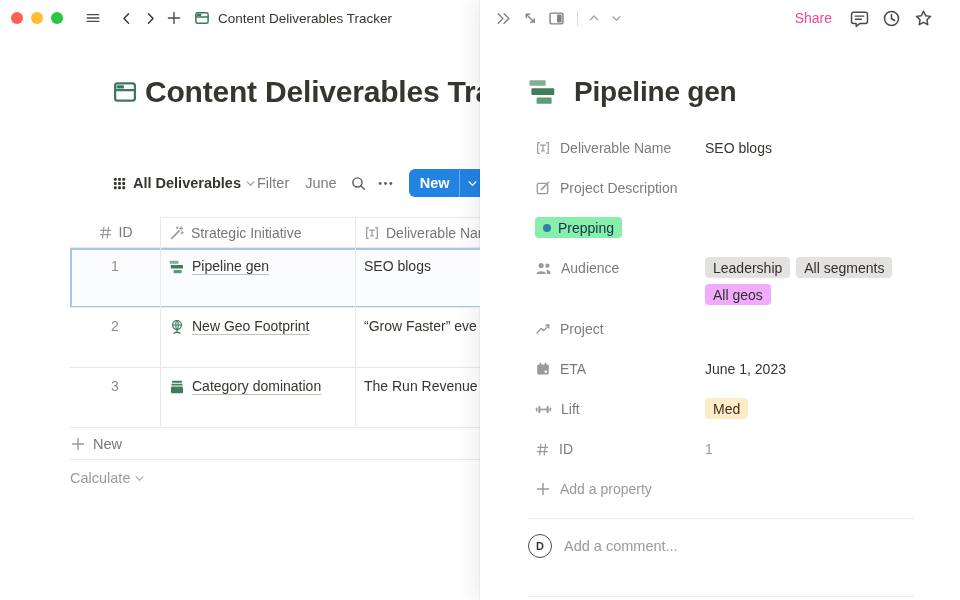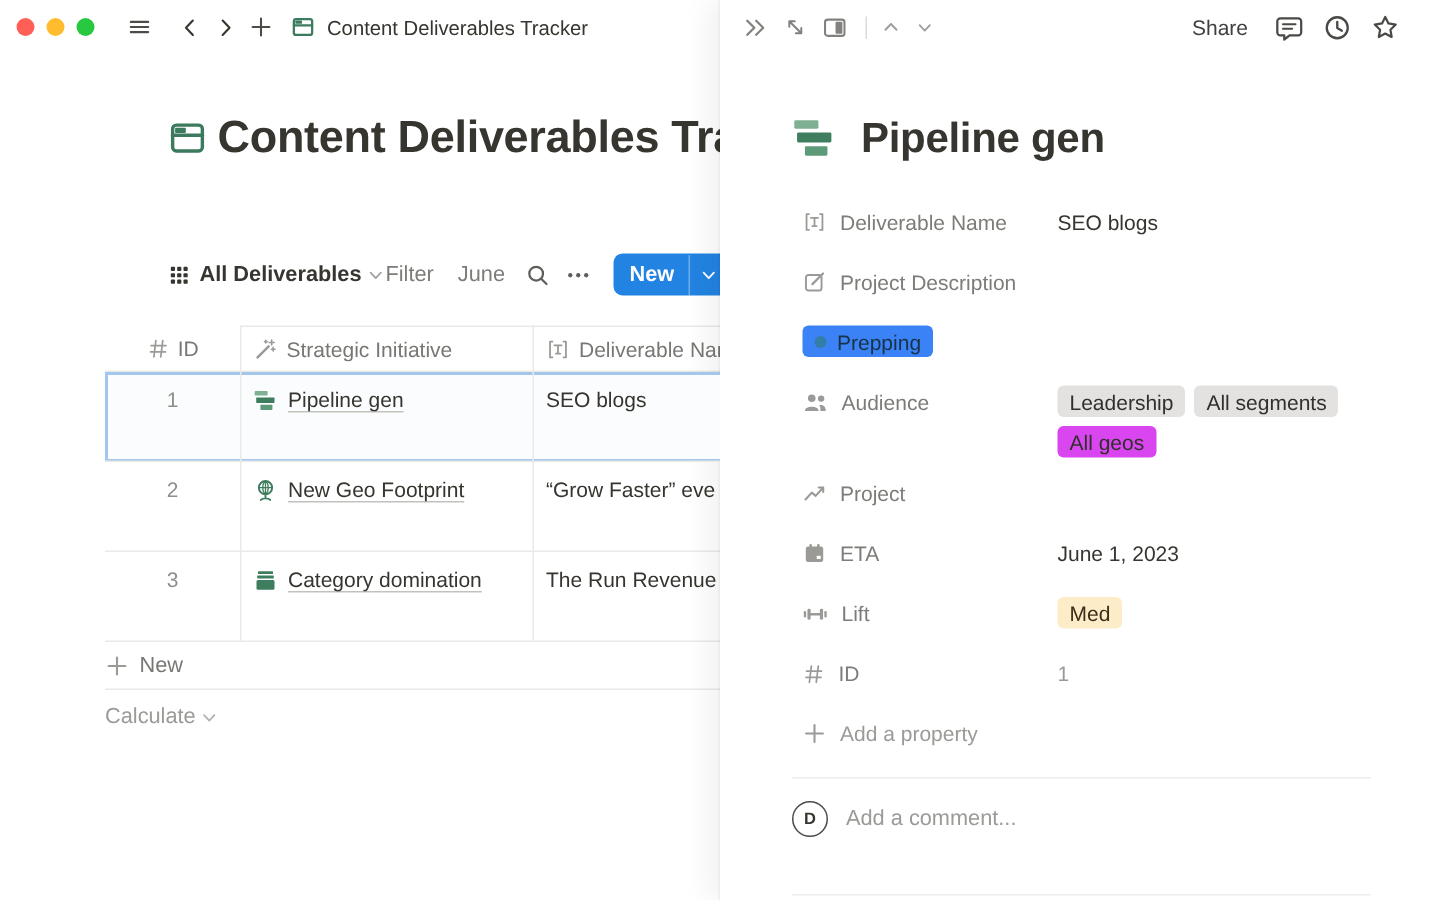--- a/index.html
+++ b/index.html
@@ -68,21 +68,21 @@
   .new-row .icn{color:#9b9a97;}
   .calc-row{position:absolute;left:70px;top:468px;height:20px;display:flex;align-items:center;gap:3px;color:#9b9a97;font-size:14.5px;}
 
   
   .panel{position:absolute;left:480px;top:0;width:480px;height:600px;background:#fff;
     box-shadow:-1px 0 0 rgba(0,0,0,0.04), -9px 0 18px rgba(0,0,0,0.055);}
   .panel-top{position:absolute;left:0;top:0;right:0;height:36px;display:flex;align-items:center;padding:0 14px 0 15px;box-sizing:border-box;}
   .ph-btn{color:#82817e;margin-right:10px;cursor:default;}
   .ph-div{width:1px;height:15px;background:#dcdbd9;margin:0 9px 0 2px;flex:none;}
   .ph-chev{color:#9f9e9b;margin-right:9px;}
-  .share-lbl{margin-left:auto;font-size:14px;color:#404040;padding:0 5px;}
+  .share-lbl{margin-left:auto;font-size:14px;color:#ec4899;padding:0 5px;}
   .ph-right{color:#4a4945;margin-left:13px;}
 
   .panel-title{position:absolute;left:48px;top:72px;height:40px;display:flex;align-items:center;gap:16px;}
   .panel-title .t{font-size:28px;font-weight:700;letter-spacing:-0.2px;}
 
   .panel-body{position:absolute;left:48px;top:132px;width:386px;font-size:14px;}
   .props{margin-left:7px;}
   .prop-row{display:flex;align-items:flex-start;min-height:32px;margin-bottom:8px;}
   .prop-label{width:170px;flex:none;display:flex;align-items:center;gap:9px;height:32px;color:#7d7c78;overflow:hidden;white-space:nowrap;}
   .prop-label .icn{color:#9b9a97;}
@@ -370,39 +370,39 @@
               <svg width="16" height="16" viewBox="0 0 16 16">
                 <rect x="2.3" y="3.3" width="10.4" height="10.4" rx="1.7" stroke="currentColor" fill="none" stroke-linecap="round" stroke-linejoin="round" stroke-width="1.3"></rect>
                 <path d="M6.6 9.4 L13.7 2.3" stroke="currentColor" fill="none" stroke-linecap="round" stroke-linejoin="round" stroke-width="1.5"></path>
               </svg>
             </span>
             <span>Project Description</span>
           </div>
         </div>
         <div class="prop-row">
           <div class="prop-val pills">
-            <span class="pill" style="background:#3b82f6;color:#183347"><span class="dot" style="background:#337ea9"></span>Prepping</span>
+            <span class="pill" style="background:#86efac;color:#183347"><span class="dot" style="background:#337ea9"></span>Prepping</span>
           </div>
         </div>
         <div class="prop-row">
           <div class="prop-label">
             <span class="icn">
               <svg width="17" height="17" viewBox="0 0 16 16">
                 <circle cx="5.8" cy="5.2" r="2.4" fill="currentColor"></circle>
                 <path d="M1.6 12.8 c0-3 8.4-3 8.4 0 v0.4 H1.6 z" fill="currentColor"></path>
                 <circle cx="11.7" cy="5.4" r="2" fill="currentColor"></circle>
                 <path d="M11.2 9.4 c2 0 3.3 1.2 3.3 2.9 v0.9 h-3.4 c0.3-1.3 0.2-2.7-0.7-3.7 z" fill="currentColor"></path>
               </svg>
             </span>
             <span>Audience</span>
           </div>
           <div class="prop-val pills">
             <span class="pill" style="background:#e3e2e0;color:#32302c">Leadership</span>
             <span class="pill" style="background:#e3e2e0;color:#32302c">All segments</span>
-            <span class="pill" style="background:#d946ef;color:#32302c">All geos</span>
+            <span class="pill" style="background:#f0abfc;color:#32302c">All geos</span>
           </div>
         </div>
         <div class="prop-row">
           <div class="prop-label">
             <span class="icn">
               <svg width="16" height="16" viewBox="0 0 16 16">
                 <path d="M2 12 L6.2 7.4 L8.8 9.6 L13.6 4.2" stroke="currentColor" fill="none" stroke-linecap="round" stroke-linejoin="round" stroke-width="1.4"></path>
                 <path d="M10.8 4 H13.8 V7" stroke="currentColor" fill="none" stroke-linecap="round" stroke-linejoin="round" stroke-width="1.4"></path>
               </svg>
             </span>

